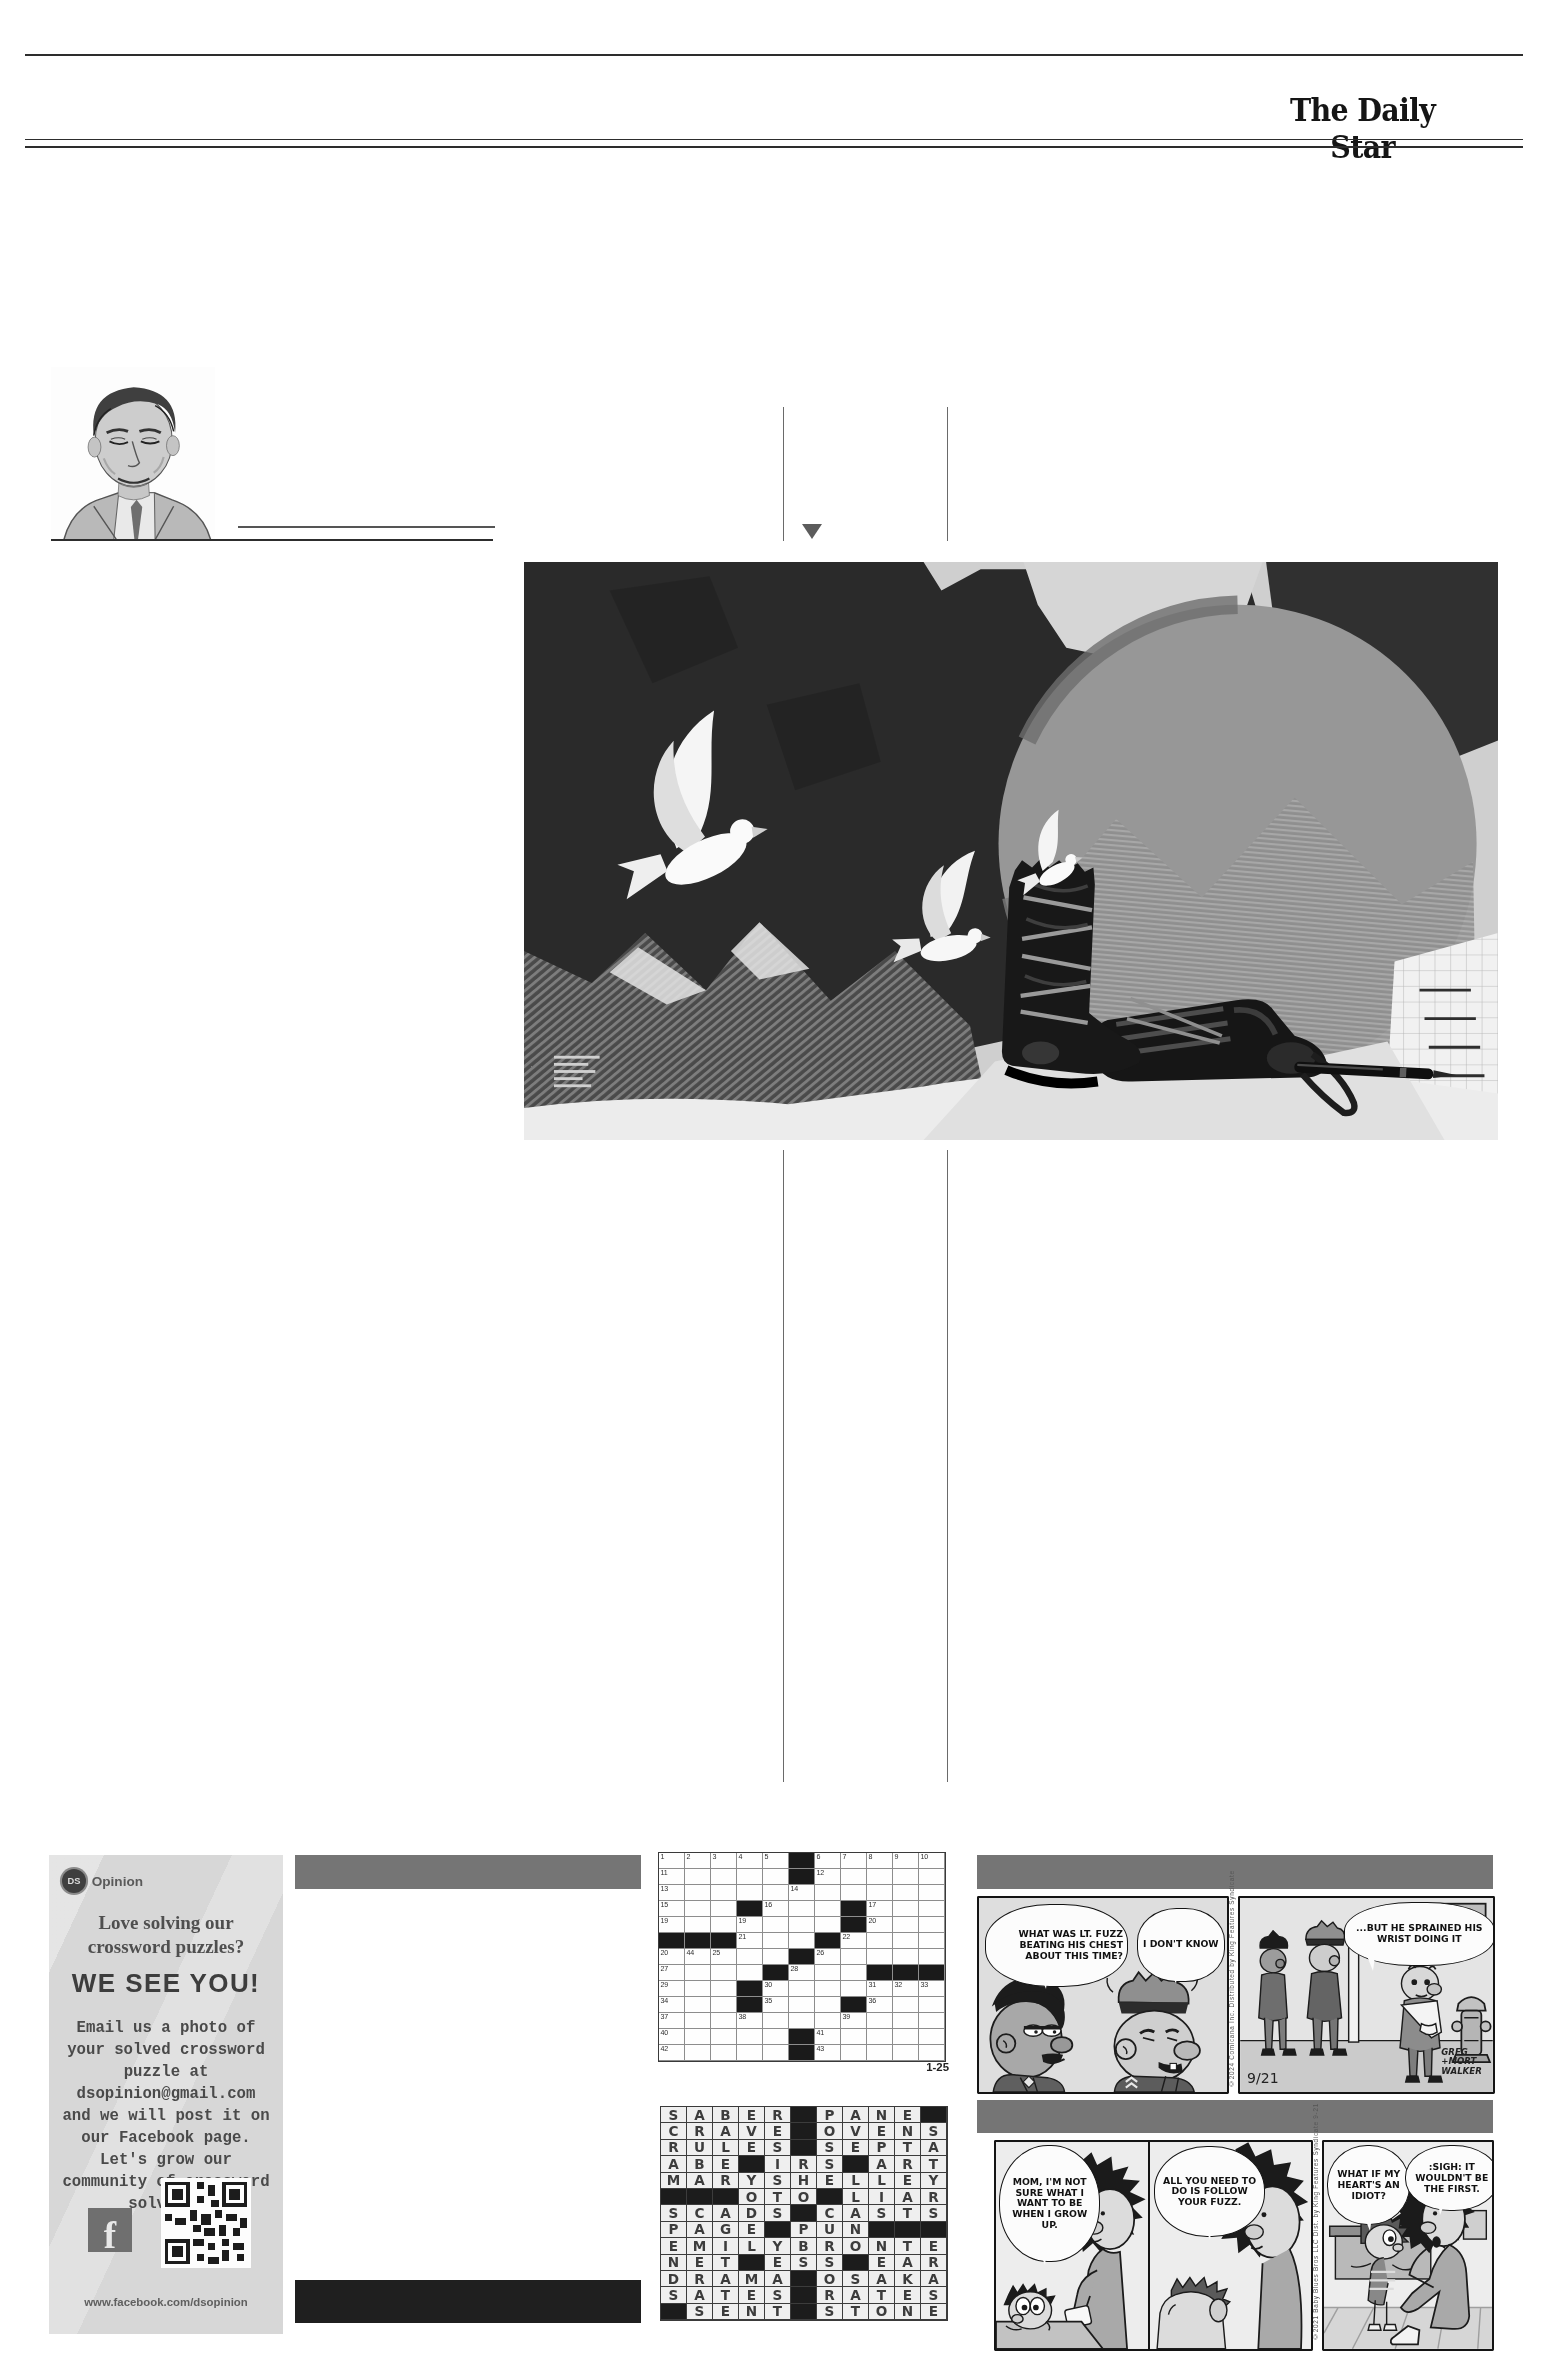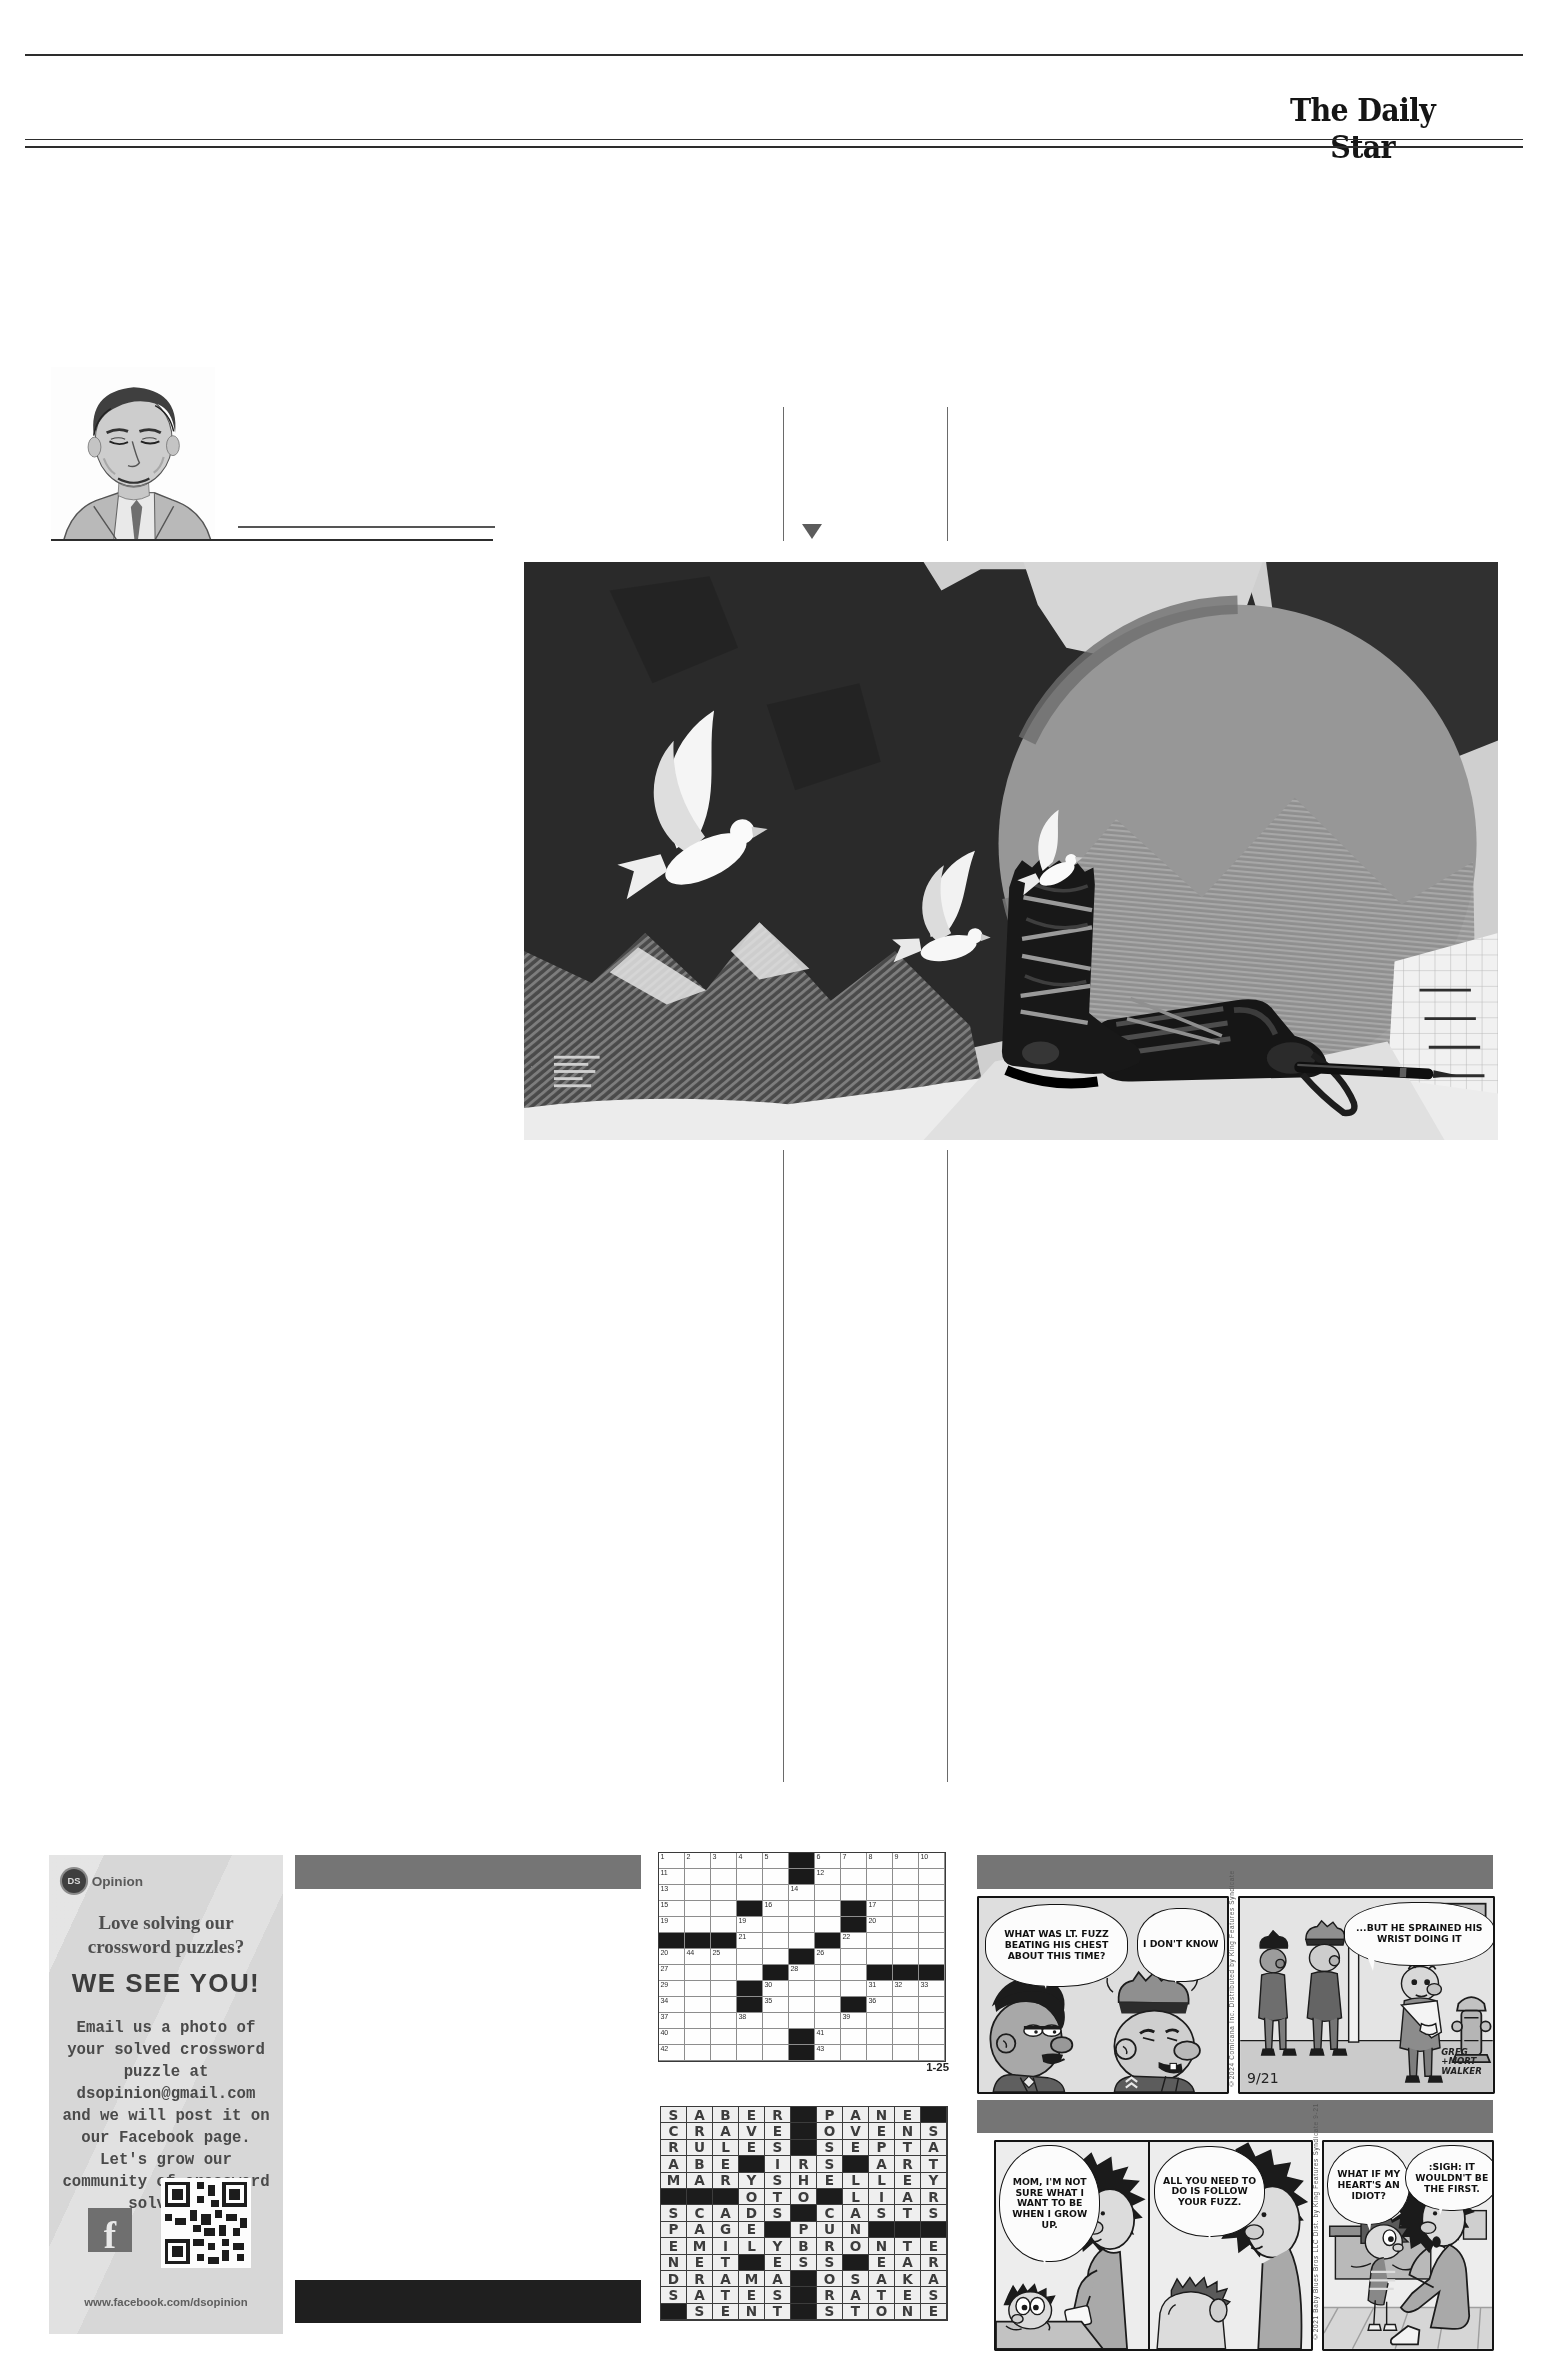--- a/index.html
+++ b/index.html
@@ -686,21 +686,21 @@
         <path d="M202,208 q7,4 5,11" stroke="#1c1c1c" stroke-width="2" fill="none"></path>
         <path d="M226,190 q10,-8 20,-2 M262,188 q10,-6 18,0" stroke="#1c1c1c" stroke-width="4" fill="none"></path>
         <path d="M230,196 l16,4 M264,196 l14,4" stroke="#1c1c1c" stroke-width="2.5"></path>
         <ellipse cx="292" cy="214" rx="18" ry="13" fill="#b9b9b9" stroke="#1c1c1c" stroke-width="2.5"></ellipse>
         <path d="M252,238 q14,12 34,6 l-2,-12 q-16,6 -32,-2 Z" fill="#1c1c1c"></path>
         <rect x="268" y="232" width="9" height="9" fill="#fff" stroke="#1c1c1c" stroke-width="1.5"></rect>
         <path d="M190,272 q2,-20 26,-22 l56,2 q26,2 30,20 Z" fill="#5c5c5c" stroke="#1c1c1c" stroke-width="2"></path>
         <path d="M206,258 l8,-6 8,6 m-16,8 l8,-6 8,6" stroke="#e8e8e8" stroke-width="3" fill="none"></path>
         <path d="M262,250 l-6,22 M280,252 l-4,20" stroke="#1c1c1c" stroke-width="2"></path>
       </svg>
-      <div class="bubble" style="left:5.7px;top:5.7px;width:133px;height:73px;">
+      <div class="bubble" style="left:5.7px;top:5.7px;width:133px;height:73px;text-align:right;">
           <span>WHAT WAS LT. FUZZ BEATING HIS CHEST ABOUT THIS TIME?</span>
         </div>
       <div class="tail" style="left:61px;top:76px;border-top-color:#fcfcfc;"></div>
       <div class="bubble" style="left:158px;top:10px;width:77px;height:63px;">
           <span>I DON'T KNOW</span>
         </div>
       <div class="tail" style="left:191px;top:71px;border-top-color:#fcfcfc;"></div>
     </div>
     <div class="vtext" style="left:251px;top:5.7px;height:185px;">©2024 Comicana Inc.  Distributed by King Features Syndicate</div>
     <div class="panel" style="left:261px;top:0;width:253px;height:194px;">

